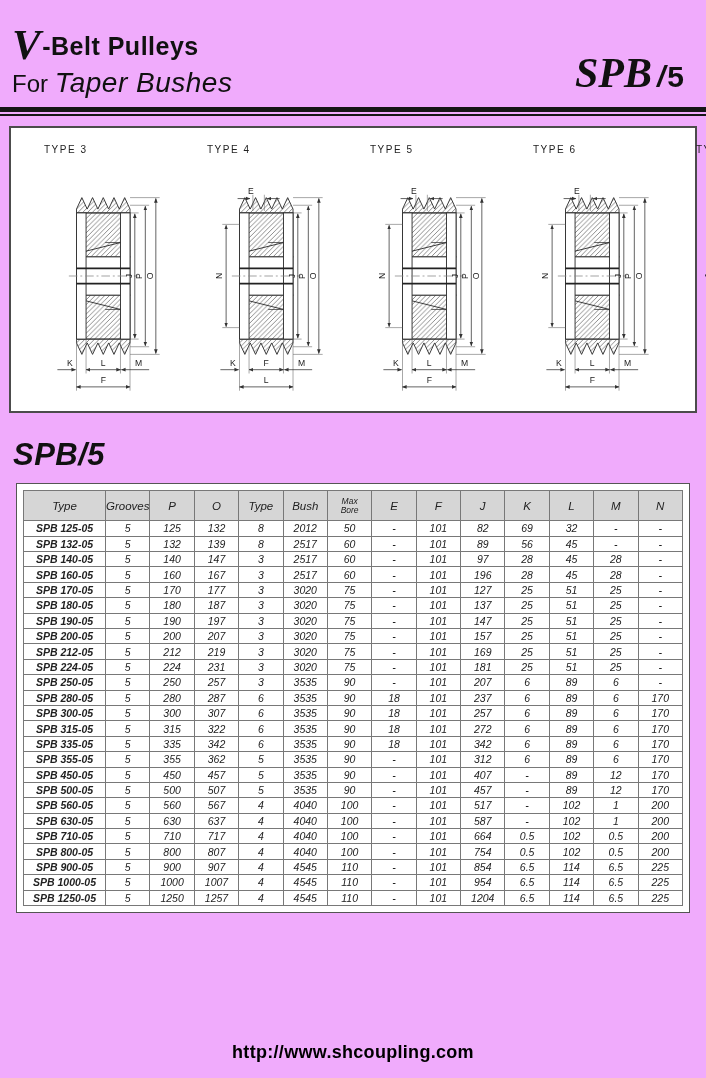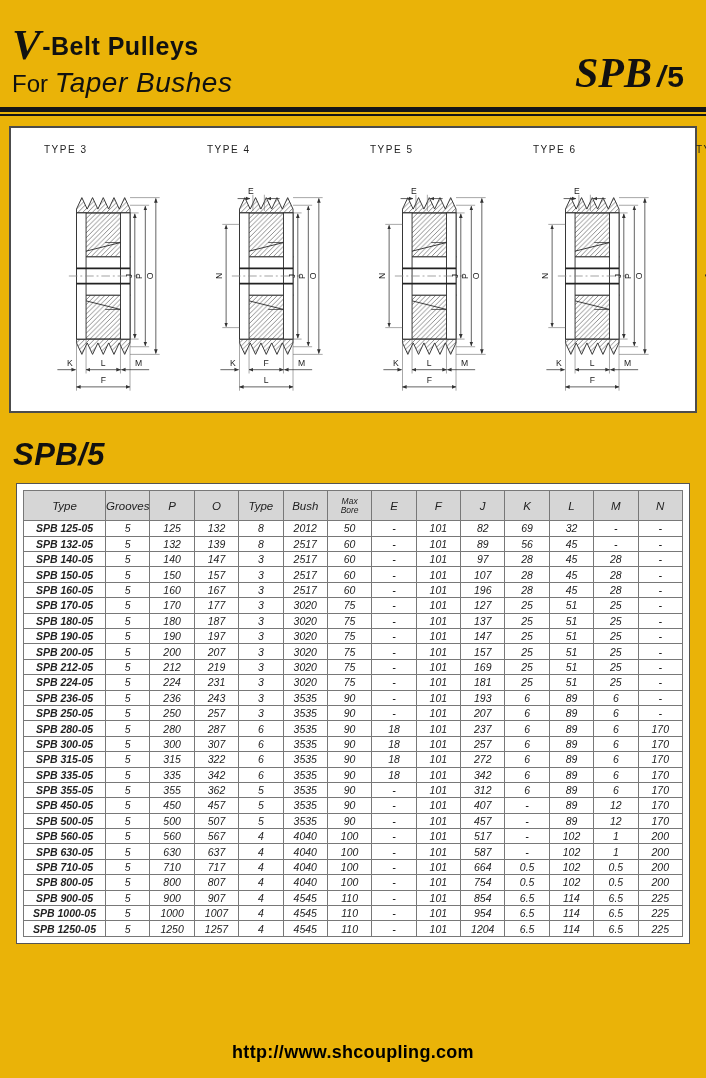--- a/index.html
+++ b/index.html
@@ -1,16 +1,16 @@
 <!DOCTYPE html>
 <html><head>
 <meta charset="utf-8">
 <style>
   html,body{margin:0;padding:0;background:#fff;}
-  .page{position:relative;width:706px;height:1078px;background:#eab308;overflow:hidden;
+  .page{position:relative;width:706px;height:1078px;background:#f0abfc;overflow:hidden;
         font-family:"Liberation Sans",sans-serif;color:#111;}
 
   
   .header{display:flex;justify-content:space-between;align-items:flex-end;
           padding:30px 22px 8px 12px;}
   .t1{font-size:25px;font-weight:bold;letter-spacing:.5px;line-height:1.05;}
   .tv{font-family:"Liberation Serif",serif;font-style:italic;font-weight:bold;
       font-size:43px;line-height:.7;margin-right:1px;}
   .t1rest{vertical-align:4px;}
   .t2{font-size:24px;font-weight:normal;margin-top:4px;}
@@ -430,36 +430,20 @@
             <td>60</td>
             <td>-</td>
             <td>101</td>
             <td>97</td>
             <td>28</td>
             <td>45</td>
             <td>28</td>
             <td>-</td>
           </tr>
           <tr>
-            <td class="type">SPB 150-05</td>
-            <td>5</td>
-            <td>150</td>
-            <td>157</td>
-            <td>3</td>
-            <td>2517</td>
-            <td>60</td>
-            <td>-</td>
-            <td>101</td>
-            <td>107</td>
-            <td>28</td>
-            <td>45</td>
-            <td>28</td>
-            <td>-</td>
-          </tr>
-          <tr>
             <td class="type">SPB 160-05</td>
             <td>5</td>
             <td>160</td>
             <td>167</td>
             <td>3</td>
             <td>2517</td>
             <td>60</td>
             <td>-</td>
             <td>101</td>
             <td>196</td>
@@ -555,36 +539,20 @@
             <td>231</td>
             <td>3</td>
             <td>3020</td>
             <td>75</td>
             <td>-</td>
             <td>101</td>
             <td>181</td>
             <td>25</td>
             <td>51</td>
             <td>25</td>
-            <td>-</td>
-          </tr>
-          <tr>
-            <td class="type">SPB 236-05</td>
-            <td>5</td>
-            <td>236</td>
-            <td>243</td>
-            <td>3</td>
-            <td>3535</td>
-            <td>90</td>
-            <td>-</td>
-            <td>101</td>
-            <td>193</td>
-            <td>6</td>
-            <td>89</td>
-            <td>6</td>
             <td>-</td>
           </tr>
           <tr>
             <td class="type">SPB 250-05</td>
             <td>5</td>
             <td>250</td>
             <td>257</td>
             <td>3</td>
             <td>3535</td>
             <td>90</td>

